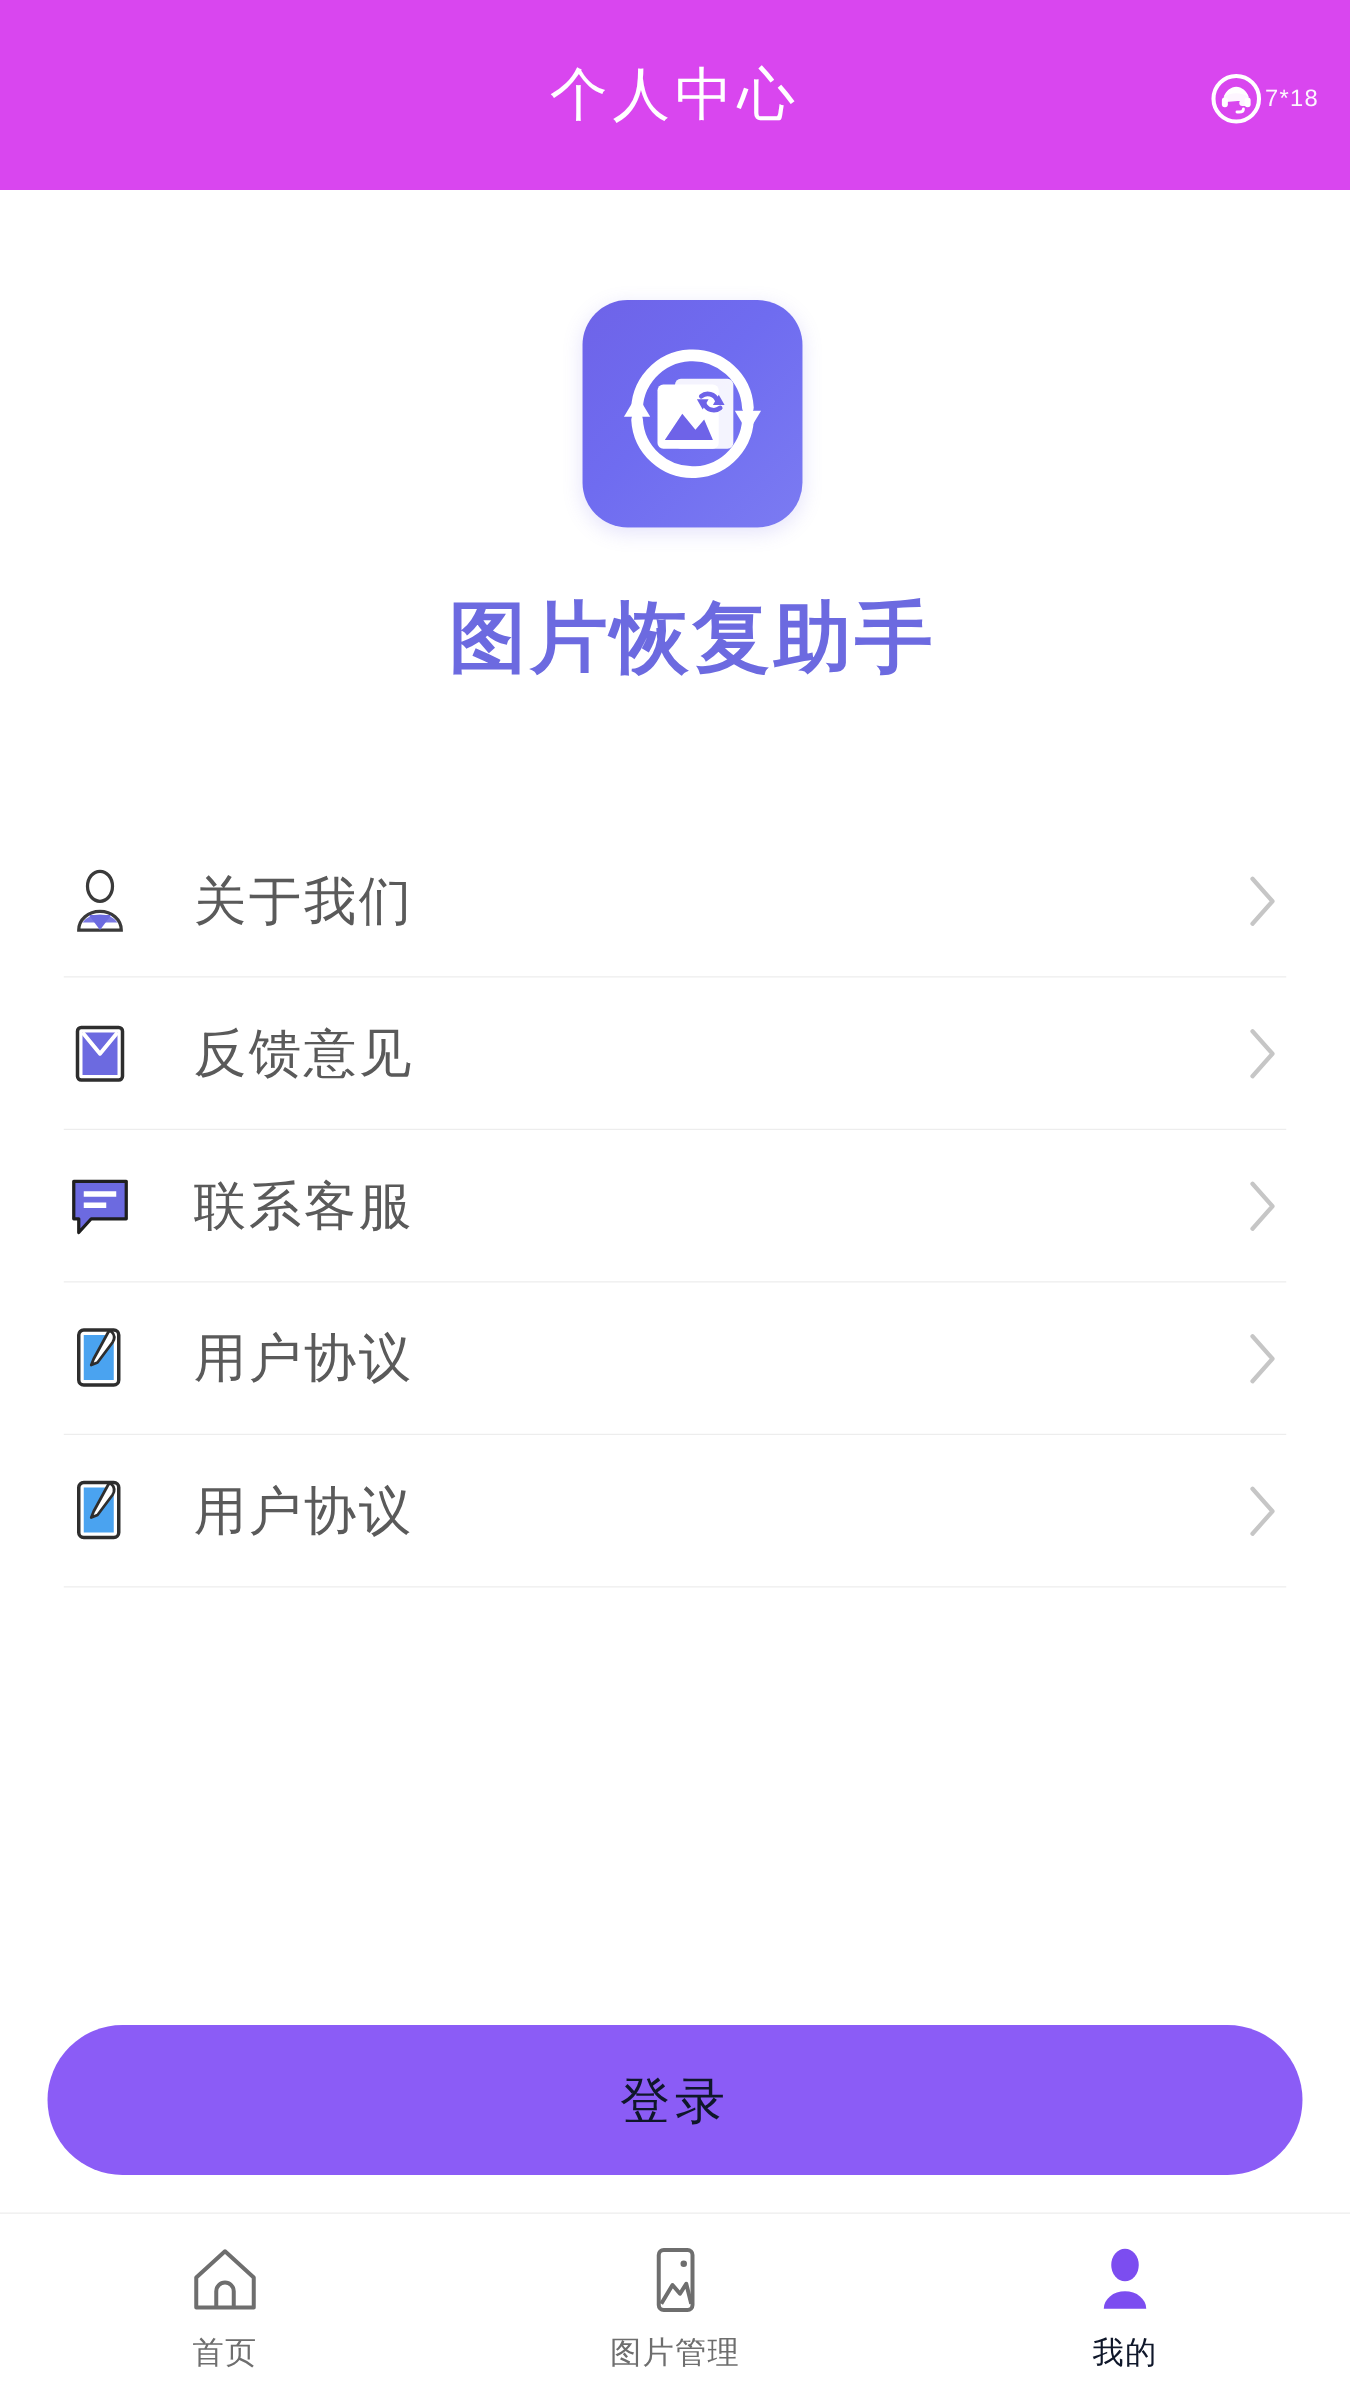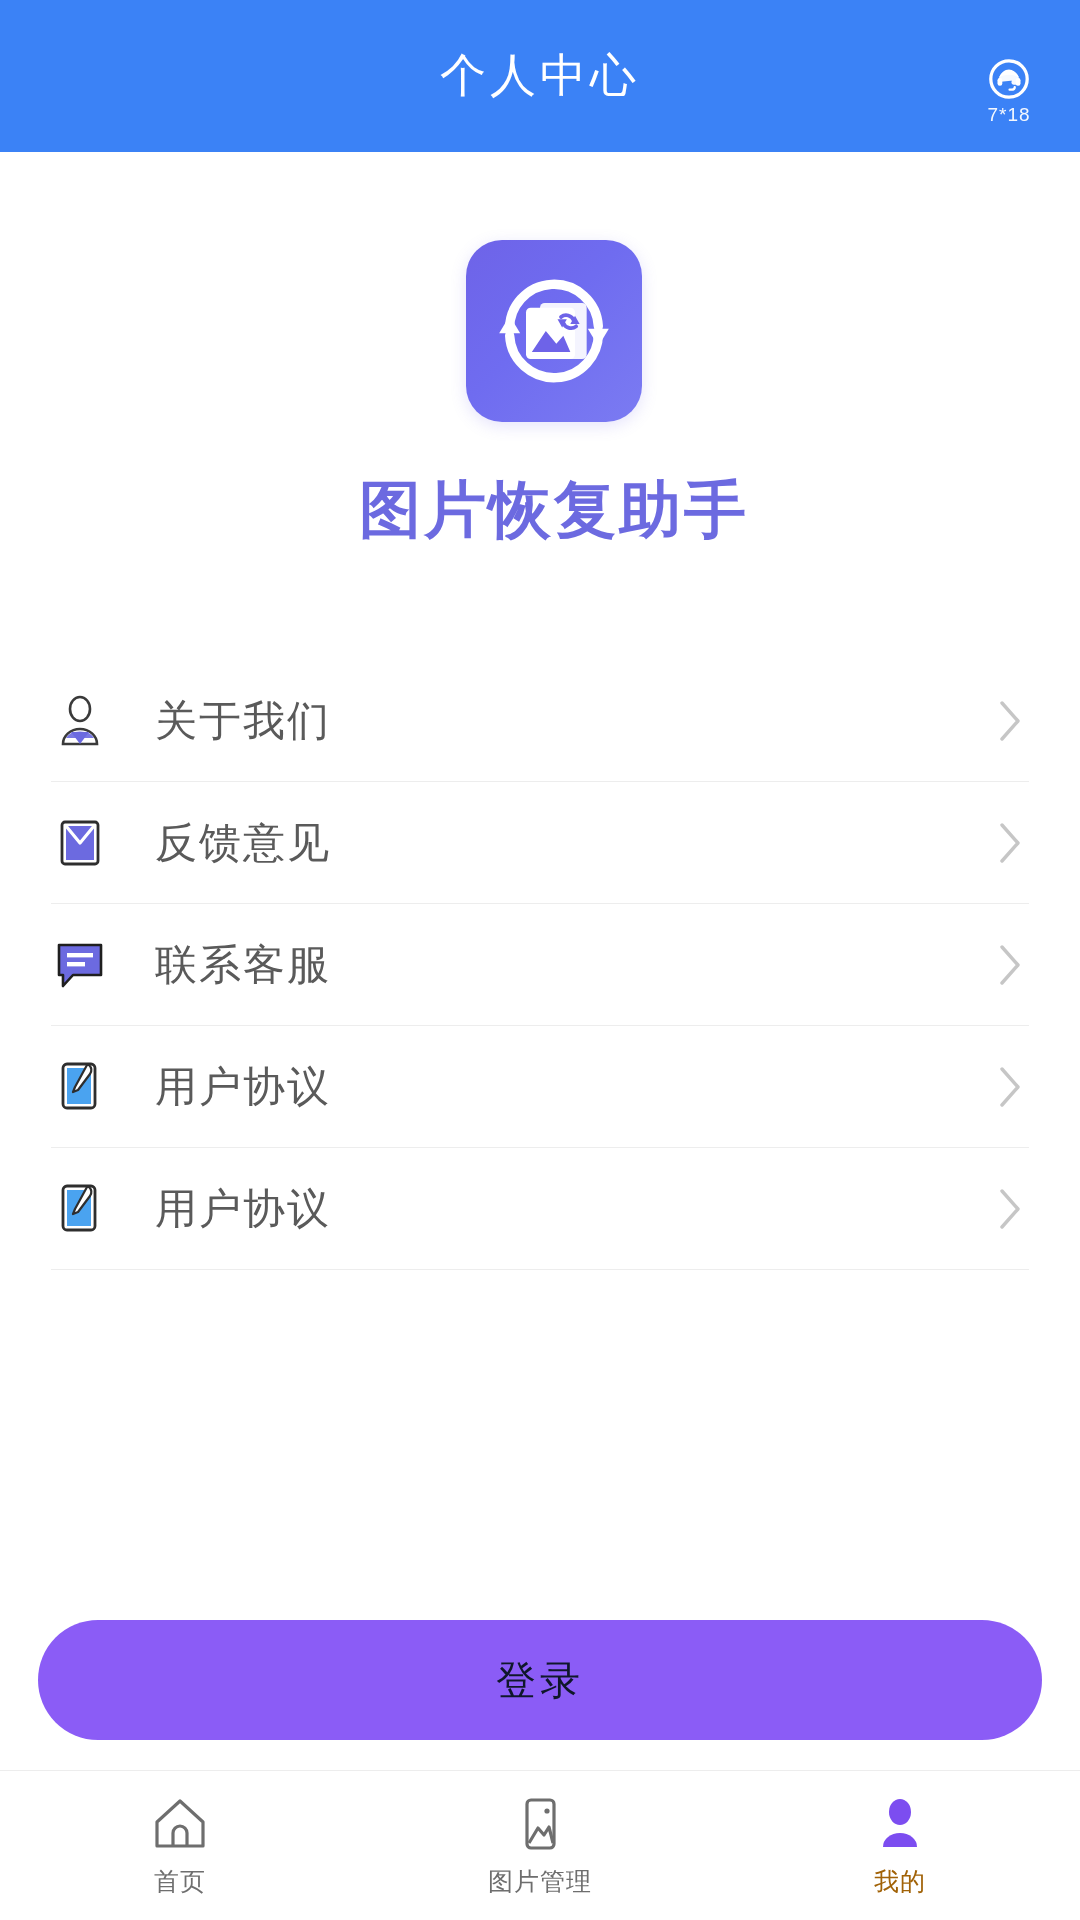--- a/index.html
+++ b/index.html
@@ -7,29 +7,29 @@
     width:1080px; height:1920px;
     background:#ffffff;
     font-family:"Liberation Sans", "DejaVu Sans", sans-serif;
     overflow:hidden;
   }
   #app { position:relative; width:1080px; height:1920px; background:#fff; }
 
   
   .header {
     position:absolute; top:0; left:0; width:1080px; height:152px;
-    background:#3b82f6;
+    background:#d946ef;
     display:flex; align-items:center; justify-content:center;
   }
   .header-title {
     color:#ffffff; font-size:46px; font-weight:400; letter-spacing:4px;
   }
   .service-btn {
     position:absolute; right:28px; top:56px;
-    width:86px; display:flex; flex-direction:column; align-items:center;
+    width:86px; display:flex; align-items:center;
     cursor:pointer;
   }
   .service-btn svg { display:block; }
   .service-label {
     color:#ffffff; font-size:19px; margin-top:2px; letter-spacing:1px;
     opacity:.95;
   }
 
   
   .brand {
@@ -89,21 +89,21 @@
     background:#ffffff; border-top:1px solid #ededed;
     display:flex; align-items:center;
   }
   .tab {
     flex:1 1 0; height:100%;
     display:flex; flex-direction:column; align-items:center; justify-content:center;
     cursor:pointer; gap:10px;
   }
   .tab-icon { height:62px; display:flex; align-items:center; justify-content:center; }
   .tab-label { font-size:25px; color:#6e6e6e; letter-spacing:1px; }
-  .tab.active .tab-label { color:#a16207; }
+  .tab.active .tab-label { color:#0f172a; }
 </style>
 </head>
 <body>
 
 <div id="app">
 
   <div class="header">
     <div class="header-title">个人中心</div>
 
     <div class="service-btn">

